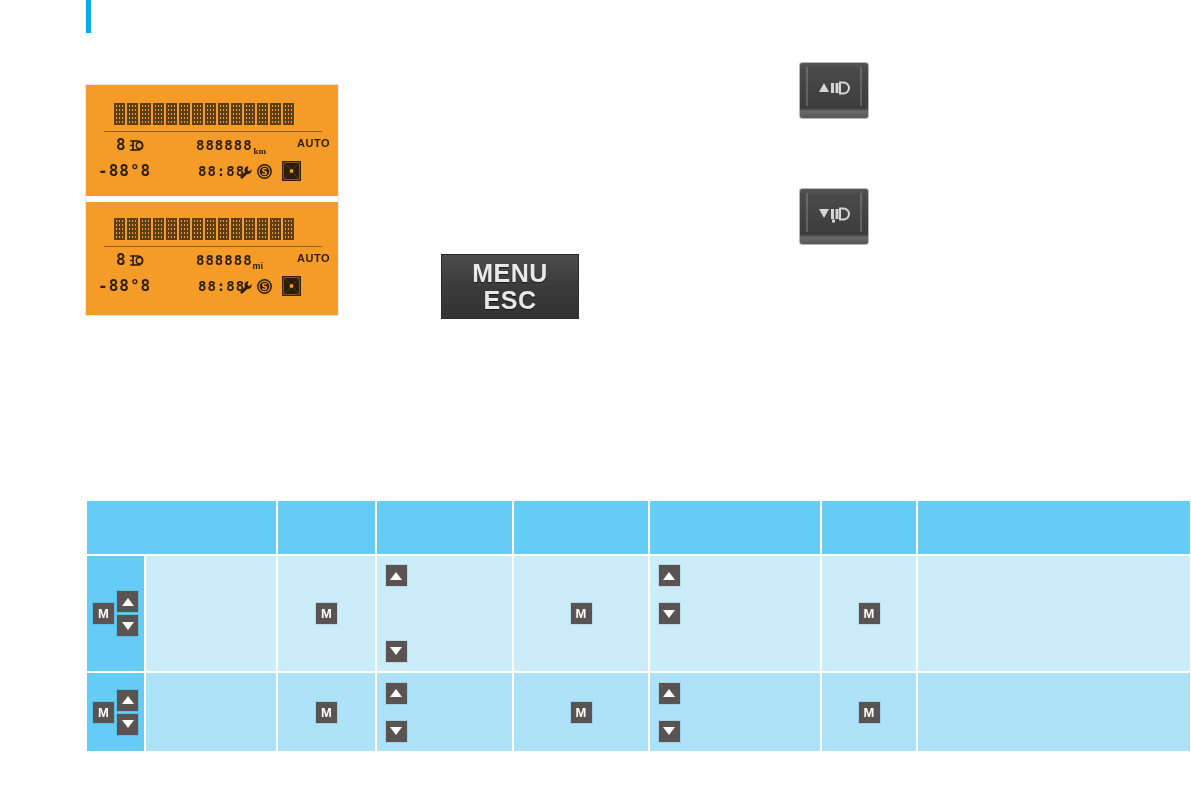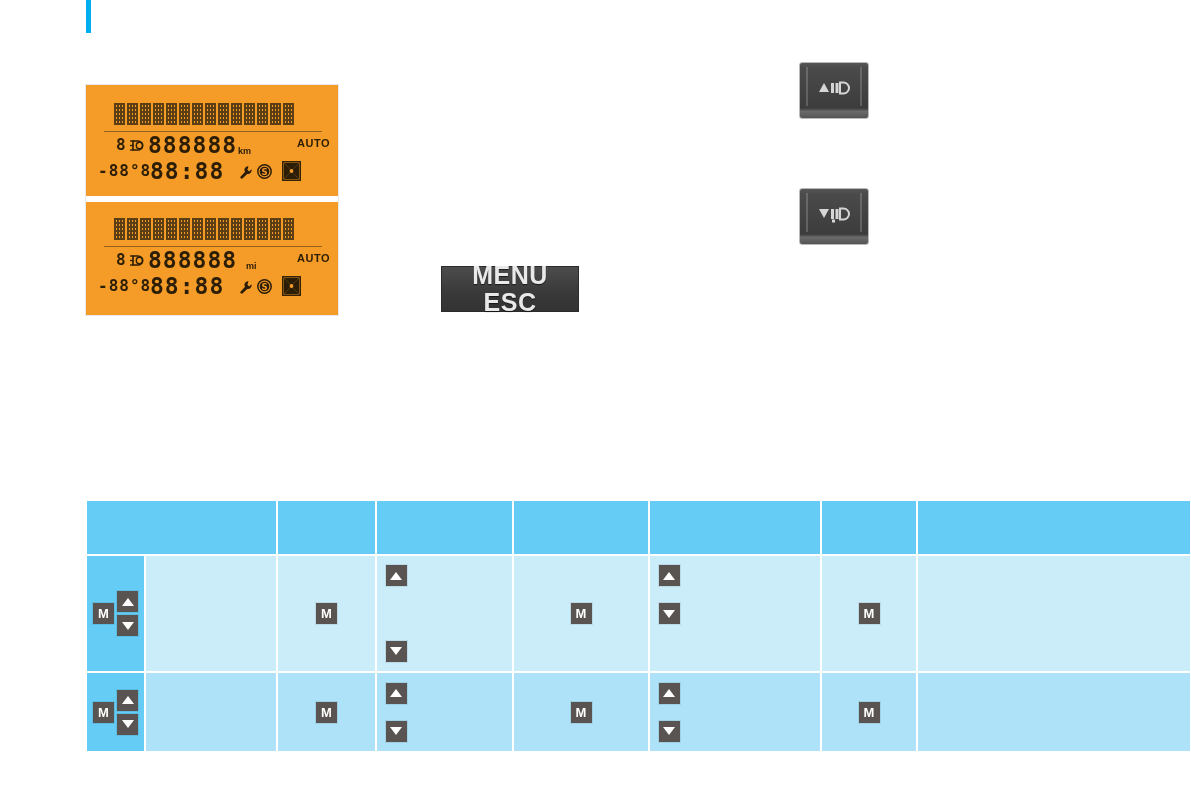--- a/index.html
+++ b/index.html
@@ -85,22 +85,23 @@
   }
 
   
   .seg {
     font-family: "DejaVu Sans Mono", monospace;
     color: #2b1d06;
     font-weight: bold;
     letter-spacing: 1px;
   }
   .digit-lg {
-    font-size: 23px;
+    font-size: 14px;
     line-height: 21px;
+    margin-left: 48px;
   }
   .digit-md {
     font-size: 16px;
     line-height: 16px;
   }
   .unit-sm {
     font-size: 9px;
     font-family: "Liberation Sans", sans-serif;
     font-weight: bold;
     color: #2b1d06;
@@ -129,35 +130,34 @@
   .ic-fan    { left: 196px; top: 70px; }
 
   .glyph-svg { display: block; }
 
   
   .menu-esc-btn {
     position: absolute;
     left: 441px;
     top: 254px;
     width: 138px;
-    height: 46px;
+    height: 65px;
     background: linear-gradient(to bottom, #4c4c4c 0%, #3a3a3a 55%, #333333 100%);
     border: 1px solid #2b2b2b;
     box-sizing: border-box;
     display: flex;
     flex-direction: column;
     align-items: center;
     justify-content: center;
     color: #e9e9e9;
     font-weight: bold;
     font-size: 25px;
     line-height: 27px;
     letter-spacing: .5px;
     text-shadow: 0 1px 1px rgba(0,0,0,.6);
-    margin-top: 12px;
   }
 
   
   .light-btn {
     position: absolute;
     width: 70px;
     height: 57px;
     background: linear-gradient(to bottom, #565656 0%, #4a4a4a 10%, #3c3c3c 82%, #6a6a6a 88%, #555 100%);
     border: 1px solid #b9b9b9;
     border-radius: 3px;
@@ -307,21 +307,21 @@
           <circle cx="9.5" cy="7.5" r="3.2" fill="none" stroke="#2b1d06" stroke-width="1.4"></circle>
           <line x1="0" y1="3" x2="3.5" y2="3" stroke="#2b1d06" stroke-width="1.3"></line>
           <line x1="0" y1="7.5" x2="3.5" y2="7.5" stroke="#2b1d06" stroke-width="1.3"></line>
           <line x1="0" y1="12" x2="3.5" y2="12" stroke="#2b1d06" stroke-width="1.3"></line>
         </svg>
       </span>
     </span>
 
     <span class="lcd-cell odo">
       <span class="seg digit-lg">888888</span>
-      <span class="unit-sm" style="align-self:flex-end;margin-left:1px;">km</span>
+      <span class="unit-sm" style="align-self:flex-end;margin-left:1px;font-family:Liberation Serif, serif;">km</span>
     </span>
 
     <span class="auto-label">AUTO</span>
 
     <span class="lcd-cell temp seg digit-md">-88°8</span>
     <span class="lcd-cell clock seg digit-lg">88:88</span>
 
     <span class="lcd-cell ic-wrench">
       <svg class="glyph-svg" width="14" height="16" viewBox="0 0 14 16">
         <path d="M10.5 1.2 a3.6 3.6 0 0 0 -3.4 5.6 L2 12.2 l1.9 1.9 l5.3 -5.2 a3.6 3.6 0 0 0 4.2 -4.6 l-2.2 2.2 l-1.8 -1.8 z" fill="#2b1d06"></path>
@@ -377,21 +377,21 @@
           <circle cx="9.5" cy="7.5" r="3.2" fill="none" stroke="#2b1d06" stroke-width="1.4"></circle>
           <line x1="0" y1="3" x2="3.5" y2="3" stroke="#2b1d06" stroke-width="1.3"></line>
           <line x1="0" y1="7.5" x2="3.5" y2="7.5" stroke="#2b1d06" stroke-width="1.3"></line>
           <line x1="0" y1="12" x2="3.5" y2="12" stroke="#2b1d06" stroke-width="1.3"></line>
         </svg>
       </span>
     </span>
 
     <span class="lcd-cell odo">
       <span class="seg digit-lg">888888</span>
-      <span class="unit-sm" style="align-self:flex-end;margin-left:9px;">mi</span>
+      <span class="unit-sm" style="align-self:flex-end;margin-left:0;">mi</span>
     </span>
 
     <span class="auto-label">AUTO</span>
 
     <span class="lcd-cell temp seg digit-md">-88°8</span>
     <span class="lcd-cell clock seg digit-lg">88:88</span>
 
     <span class="lcd-cell ic-wrench">
       <svg class="glyph-svg" width="14" height="16" viewBox="0 0 14 16">
         <path d="M10.5 1.2 a3.6 3.6 0 0 0 -3.4 5.6 L2 12.2 l1.9 1.9 l5.3 -5.2 a3.6 3.6 0 0 0 4.2 -4.6 l-2.2 2.2 l-1.8 -1.8 z" fill="#2b1d06"></path>

